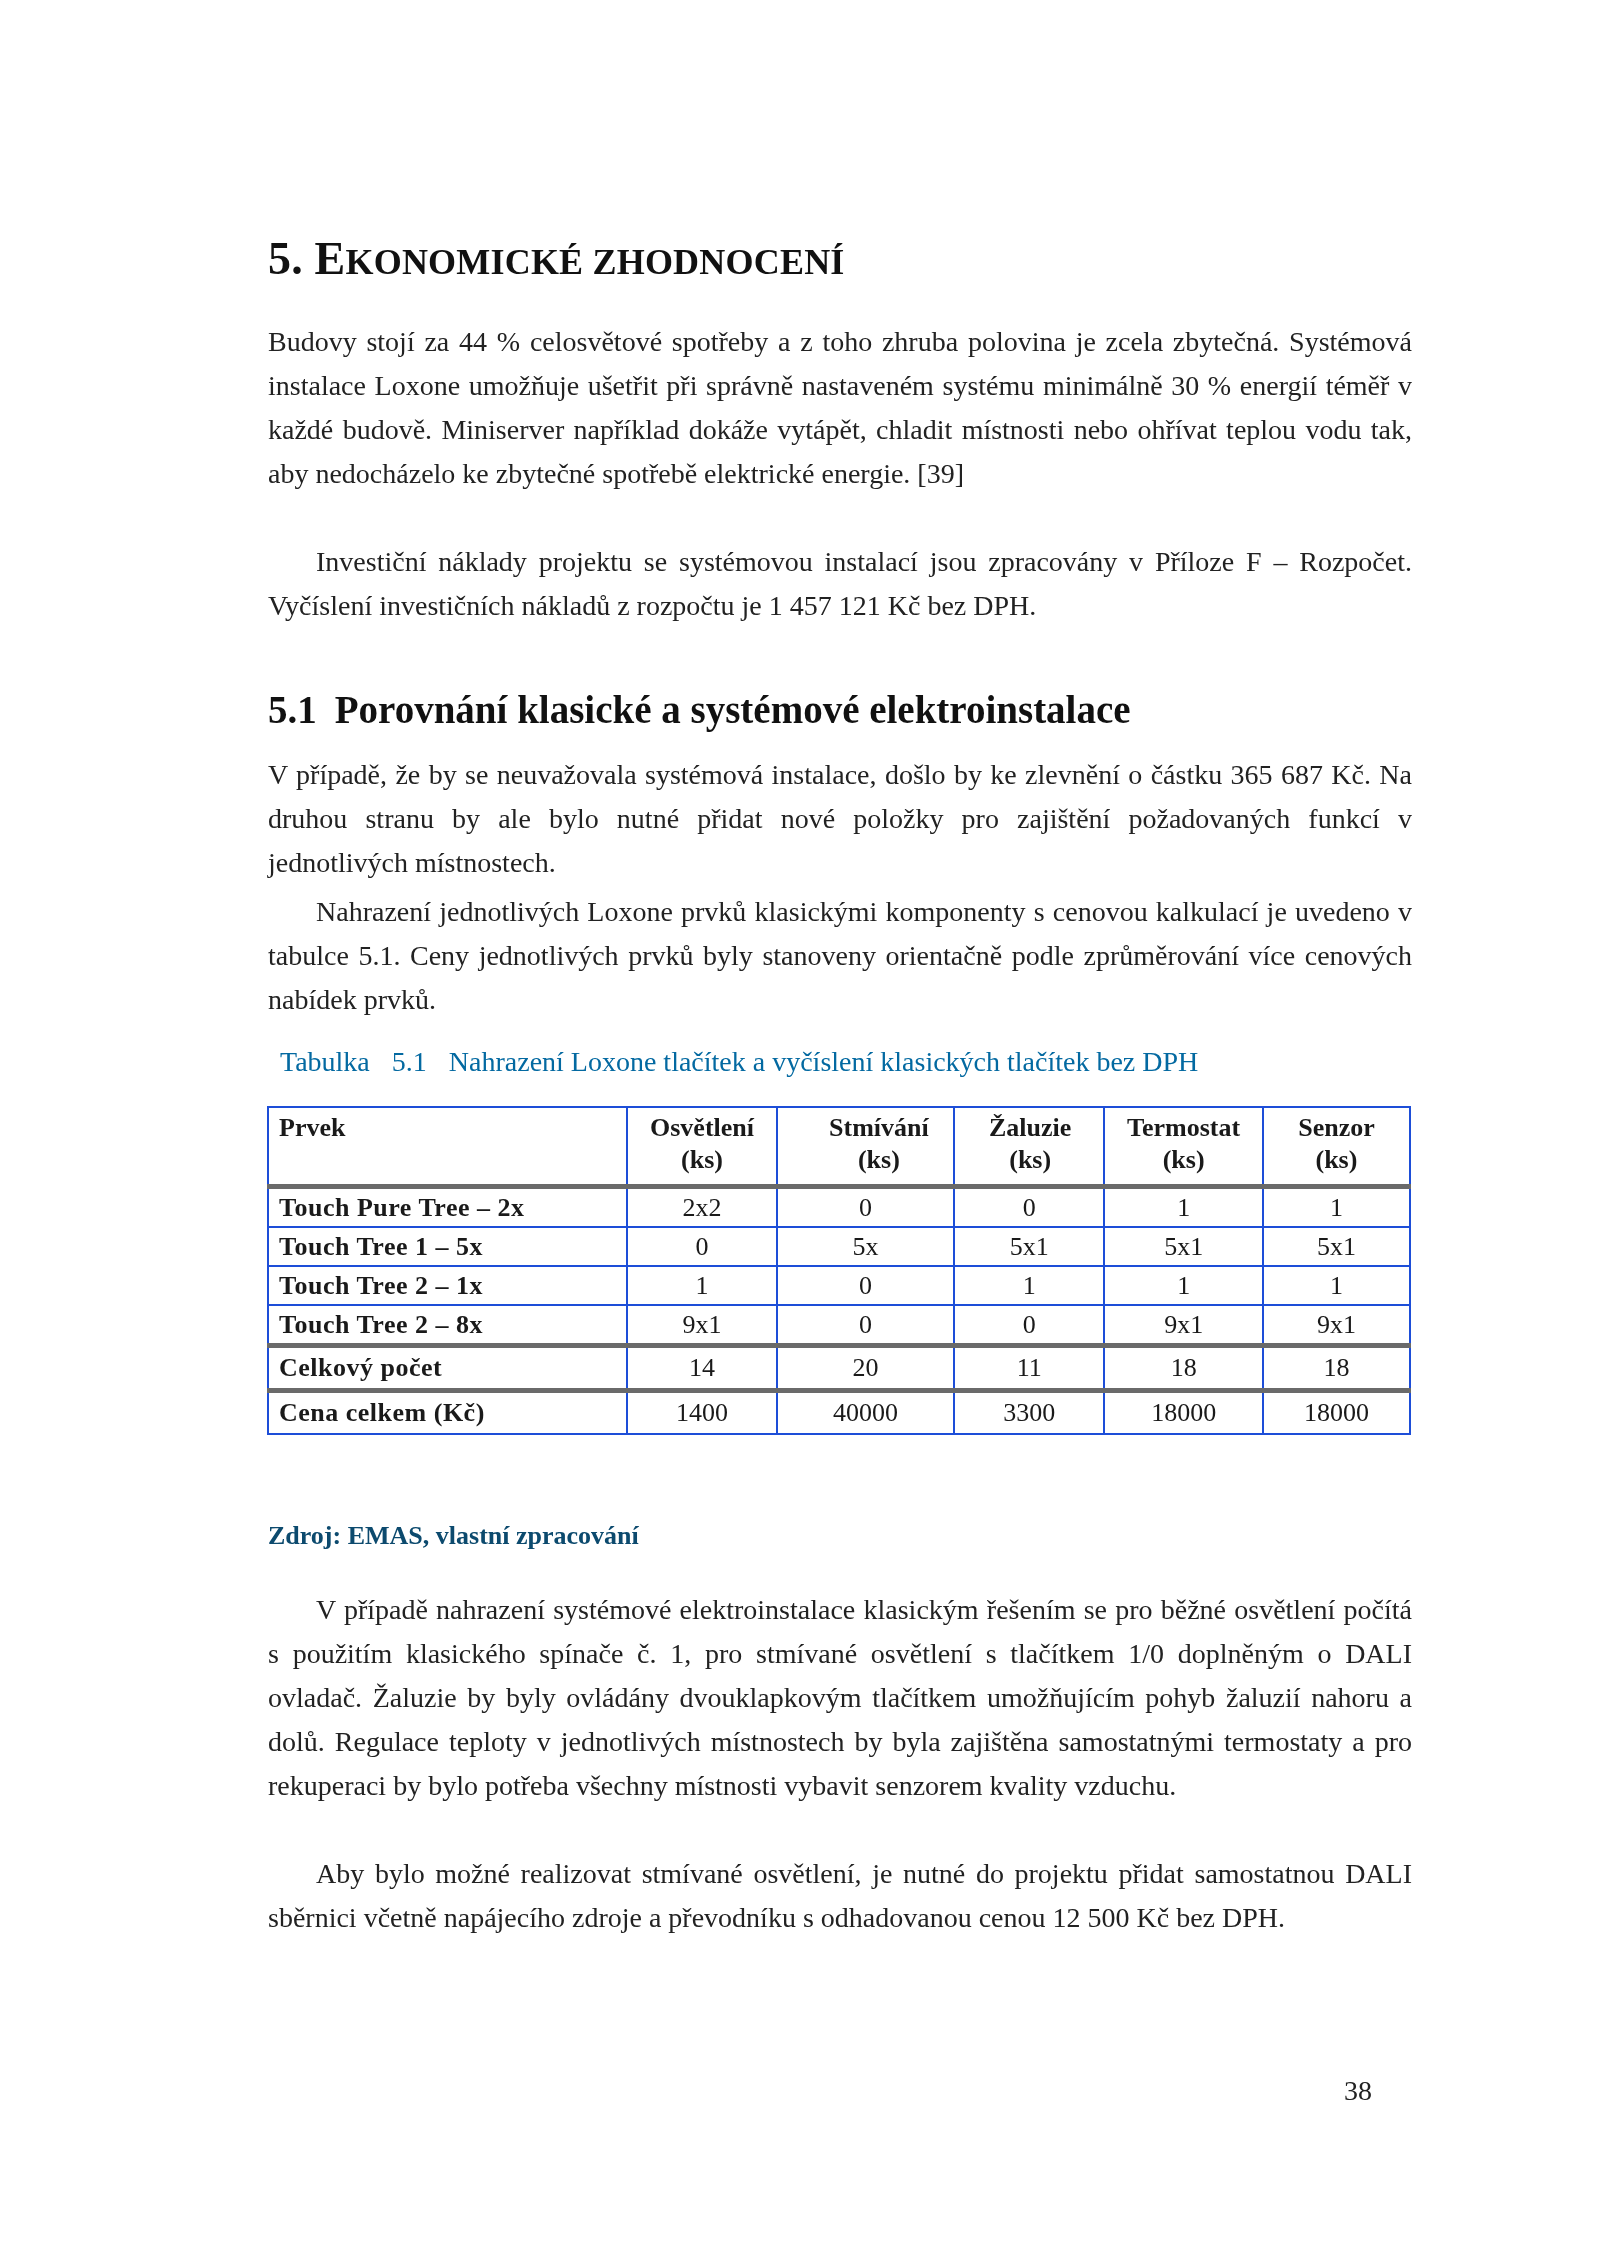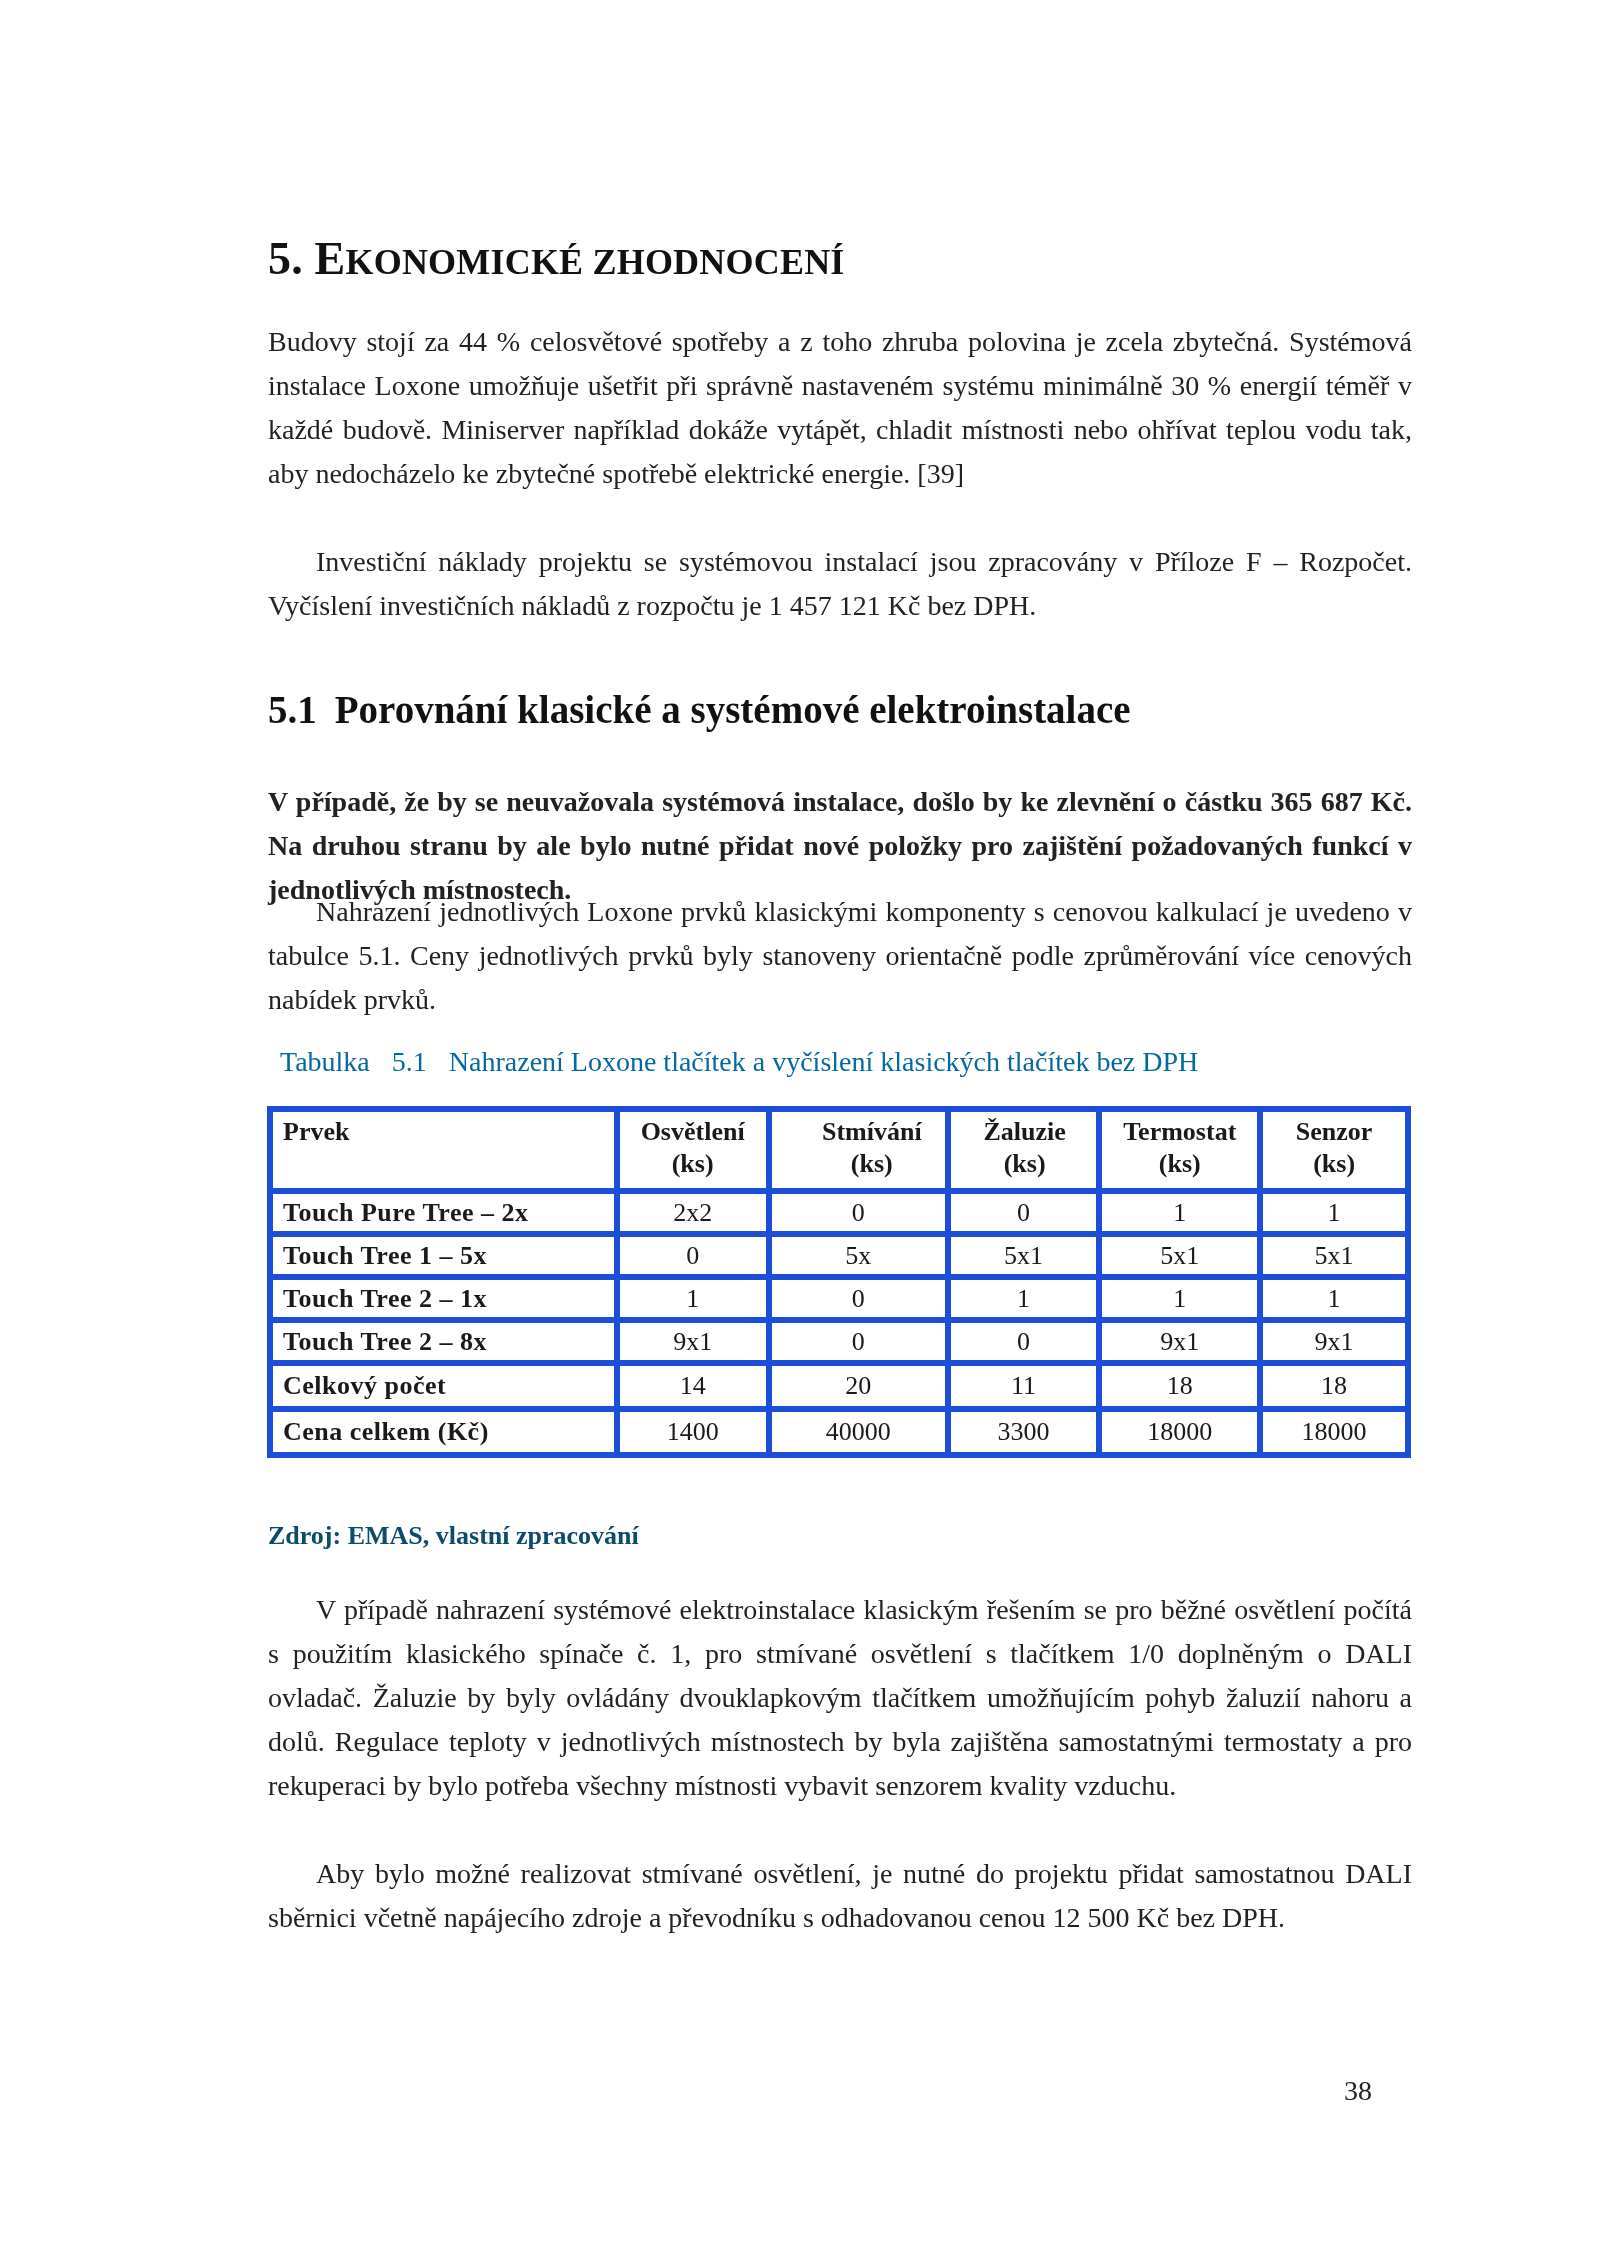--- a/index.html
+++ b/index.html
@@ -28,21 +28,21 @@
   }
   h2 .num { margin-right: 18px; }
   .caption {
     position: absolute; left: 12px; top: 1040px; font-size: 28px; color: #0369a1; line-height: 44px;
   }
   .caption span { margin-right: 22px; }
   table {
     position: absolute; left: -1px; top: 1106px; border-collapse: collapse;
     font-size: 26px; color: #1a1a1a;
   }
-  td, th { border: 6px solid #1d4ed8; padding: 0 10px; }
+  td, th { border: 2px solid #1d4ed8; padding: 0 10px; }
   th { font-weight: bold; text-align: center; height: 72px; vertical-align: top; line-height: 32px; padding-top: 4px; }
   th.first { text-align: left; }
   td { height: 37px; text-align: center; line-height: 37px; }
   td.rowhead { text-align: left; font-weight: bold; letter-spacing: 0.5px; }
   tr.sum td { height: 40px; line-height: 40px; }
   .thick-bottom th, tr.thick-top td { }
   thead tr th { border-bottom: 5px solid #6a6a6a; }
   tr.thick-top td { border-top: 5px solid #6a6a6a; }
   .c0 { width: 352px; } .c1 { width: 129px; } .c2 { width: 130px; padding-left: 37px; } .c3 { width: 129px; padding-left: 12px; } .c4 { width: 138px; margin-left: 24px; } .c5 { width: 128px; }
   .source { position: absolute; left: 0; top: 1516px; font-size: 26px; color: #0c4a6e; line-height: 40px; font-weight: bold; }
@@ -58,21 +58,21 @@
     <span class="cap-big">E</span><span class="sc">KONOMICKÉ ZHODNOCENÍ</span>
   </h1>
 
   <p class="para" style="top:320px;">Budovy stojí za 44 % celosvětové spotřeby a z toho zhruba polovina je zcela zbytečná. Systémová instalace Loxone umožňuje ušetřit při správně nastaveném systému minimálně 30 % energií téměř v každé budově. Miniserver například dokáže vytápět, chladit místnosti nebo ohřívat teplou vodu tak, aby nedocházelo ke zbytečné spotřebě elektrické energie. [39]</p>
   <p class="para indent" style="top:540px;">Investiční náklady projektu se systémovou instalací jsou zpracovány v Příloze F – Rozpočet. Vyčíslení investičních nákladů z rozpočtu je 1 457 121 Kč bez DPH.</p>
 
   <h2>
     <span class="num">5.1</span><span>Porovnání klasické a systémové elektroinstalace</span>
   </h2>
 
-  <p class="para" style="top:780px;font-weight:bold;">V případě, že by se neuvažovala systémová instalace, došlo by ke zlevnění o částku 365 687 Kč. Na druhou stranu by ale bylo nutné přidat nové položky pro zajištění požadovaných funkcí v jednotlivých místnostech.</p>
+  <p class="para" style="top:753px;">V případě, že by se neuvažovala systémová instalace, došlo by ke zlevnění o částku 365 687 Kč. Na druhou stranu by ale bylo nutné přidat nové položky pro zajištění požadovaných funkcí v jednotlivých místnostech.</p>
   <p class="para indent" style="top:890px;">Nahrazení jednotlivých Loxone prvků klasickými komponenty s cenovou kalkulací je uvedeno v tabulce 5.1. Ceny jednotlivých prvků byly stanoveny orientačně podle zprůměrování více cenových nabídek prvků.</p>
 
   <div class="caption">
     <span>Tabulka</span><span>5.1</span><span>Nahrazení Loxone tlačítek a vyčíslení klasických tlačítek bez DPH</span>
   </div>
 
   <table>
     <thead>
       <tr>
         <th class="first c0"><span>Prvek</span></th>

